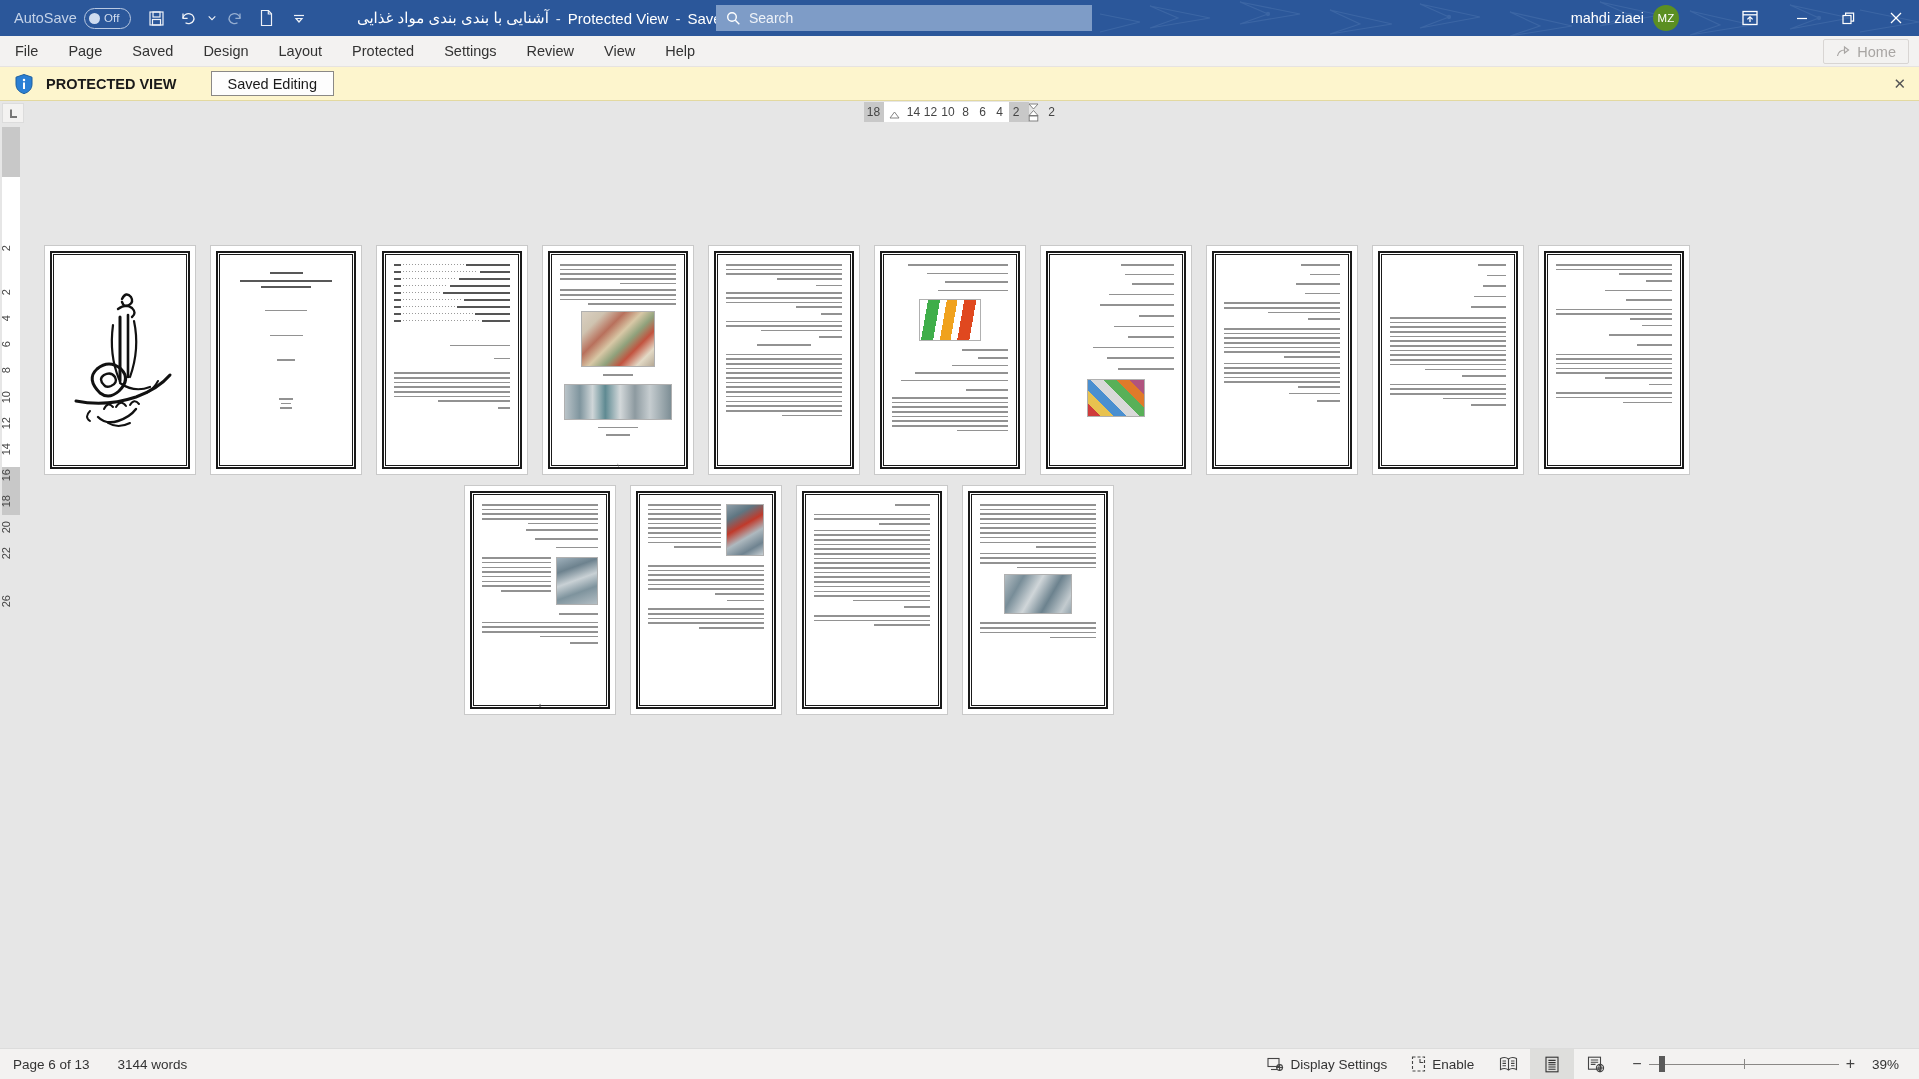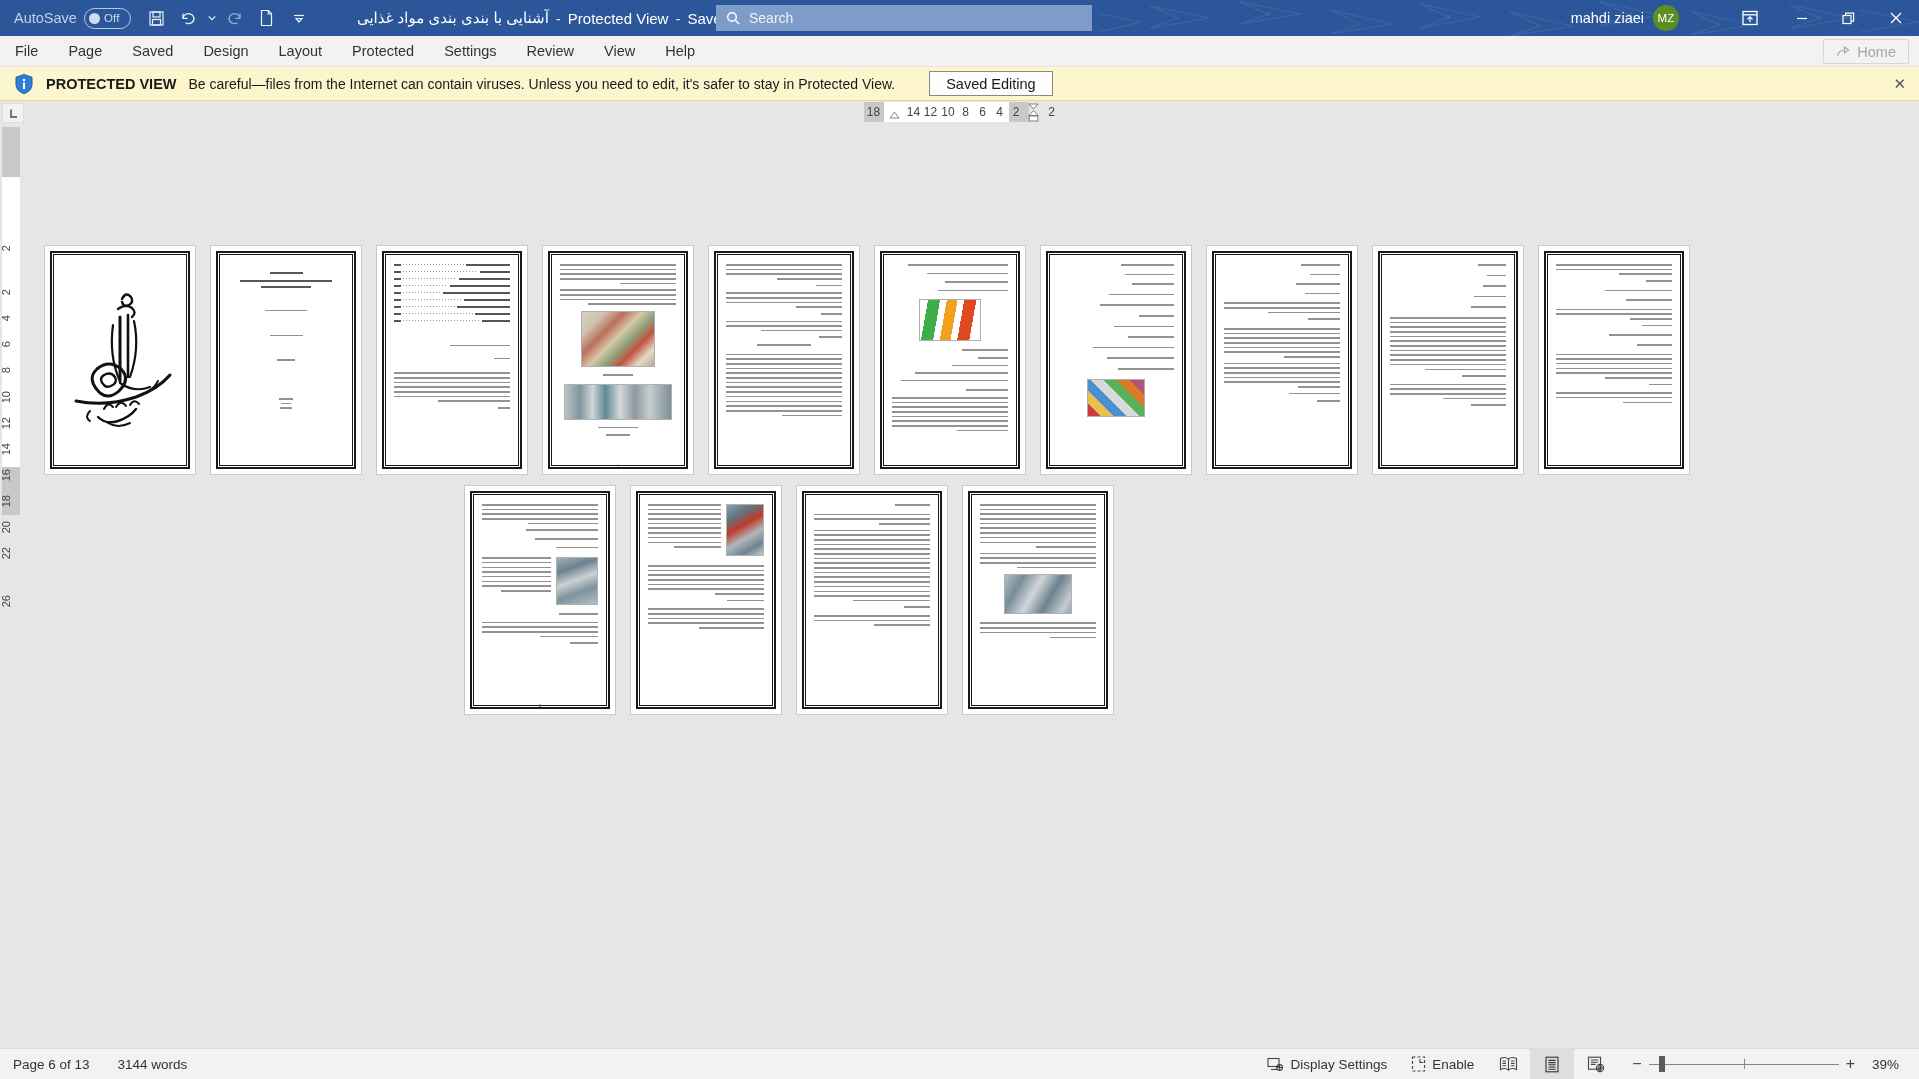--- a/index.html
+++ b/index.html
@@ -410,21 +410,20 @@
   </div>
 </div>
 
 <div id="pv-bar">
   <svg width="20" height="22" viewBox="0 0 20 22">
     <path d="M10 1.5 L18 4.2 L18 11 C18 16.4 14.3 19.4 10 20.6 C5.7 19.4 2 16.4 2 11 L2 4.2 Z" fill="#2b7fd4" stroke="#1c5f9f" stroke-width="1"></path>
     <circle cx="10" cy="7" r="1.25" fill="#ffffff"></circle>
     <rect x="9" y="9.5" width="2" height="6.5" fill="#ffffff"></rect>
   </svg>
   <span id="pv-label">PROTECTED VIEW</span>
-  <span id="pv-text">Be careful—files from the Internet can contain viruses. Unless you need to edit, it's safer to stay in Protected View.</span>
   <div id="pv-enable">Saved Editing</div>
   <div id="pv-close">✕</div>
 </div>
 
 <div id="ruler-row">
   <div id="tabstop-btn">
     <svg width="11" height="11" viewBox="0 0 11 11">
       <path d="M3 1.5 L3 9 L9 9" fill="none" stroke="#767676" stroke-width="2"></path>
     </svg>
   </div>

